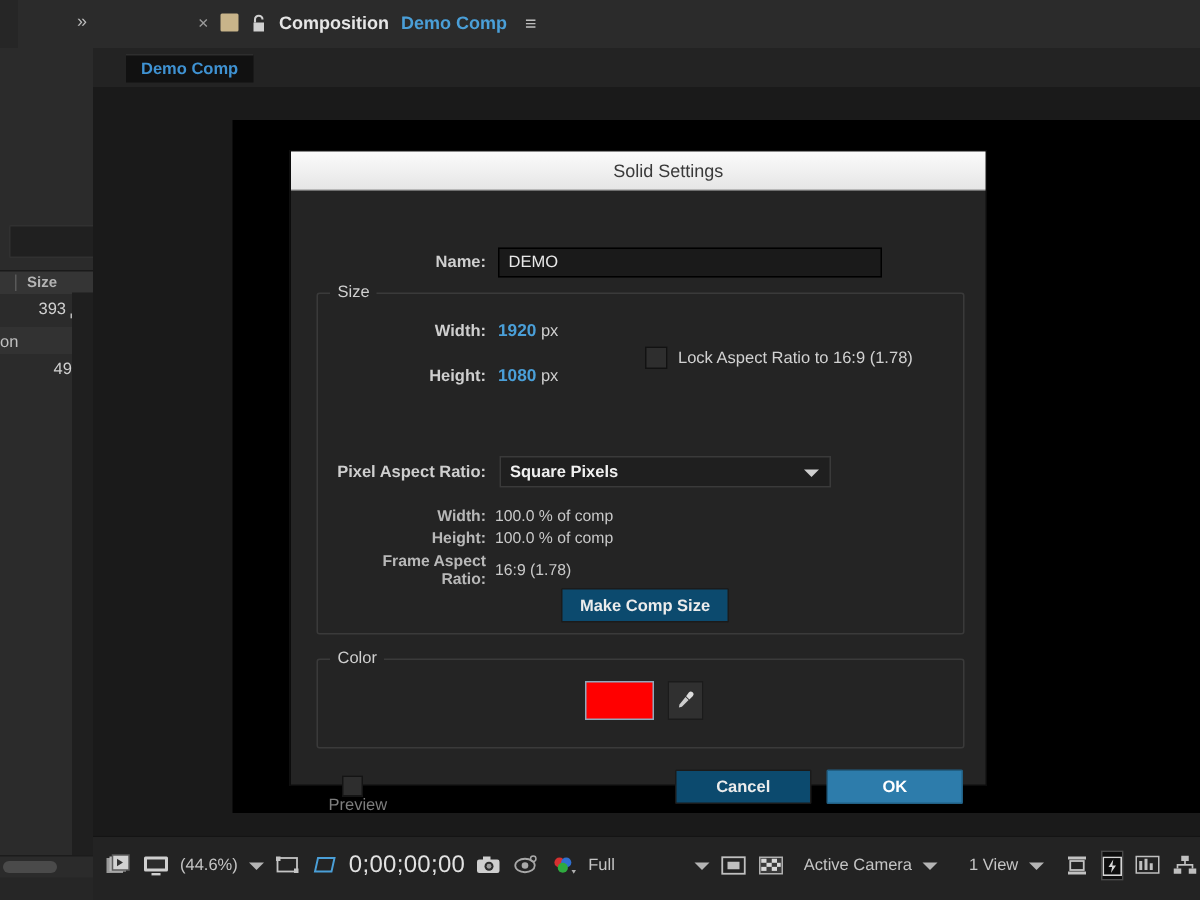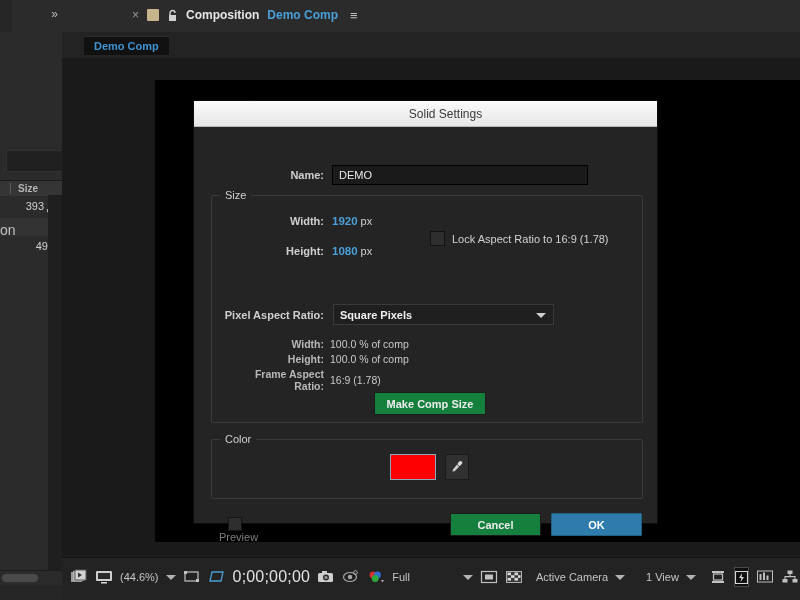--- a/index.html
+++ b/index.html
@@ -24,21 +24,21 @@
   .sb-colhdr{position:absolute;left:0;top:180px;width:62px;height:15px;background:#353535;
              border-top:1px solid #1a1a1a;border-bottom:1px solid #1a1a1a;}
   .sb-colhdr .div{position:absolute;left:10px;top:2px;width:1px;height:11px;background:#5a5a5a;}
   .sb-colhdr .lbl{position:absolute;left:18px;top:2px;font-size:10px;color:#b4b4b4;}
   .sb-row{position:absolute;left:0;width:62px;height:22px;}
   .sb-row.r1{top:196px;background:#2b2b2b;}
   .sb-row.r2{top:218px;background:#323232;}
   .sb-row.r3{top:236px;background:#2b2b2b;}
   .sb-num{position:absolute;right:18px;top:4px;font-size:11px;color:#d0d0d0;}
   .sb-num2{position:absolute;right:8px;top:4px;font-size:11px;color:#d0d0d0;}
-  .sb-part{position:absolute;left:0;top:4px;font-size:14px;color:#c0c0c0;}
+  .sb-part{position:absolute;left:0;top:4px;font-size:11px;color:#c0c0c0;}
   .sb-nodeicon{position:absolute;right:2px;top:4px;width:14px;height:14px;}
   .sb-fill{position:absolute;left:0;top:258px;width:62px;height:312px;background:#2b2b2b;}
   .sb-scroll{position:absolute;left:0;top:570px;width:62px;height:14px;background:#2b2b2b;
              border-top:1px solid #1c1c1c;}
   .sb-scroll .thumb{position:absolute;left:2px;top:3px;width:36px;height:8px;background:#4a4a4a;border-radius:4px;}
   .sb-rightstrip{position:absolute;left:48px;top:195px;width:14px;height:375px;background:#1f1f1f;}
 
   
   .panelhdr{position:absolute;left:62px;top:0;right:0;height:32px;background:#2b2b2b;}
   .tabrow{position:absolute;left:70px;top:8px;display:flex;align-items:center;gap:8px;}
@@ -96,21 +96,21 @@
   .group{position:absolute;border:1px solid #3a3a3a;border-radius:2px;}
   .group-lbl{position:absolute;top:-7px;left:8px;background:#242424;padding:0 5px;
              color:#cfcfcf;font-size:11px;}
 
   .chk{width:13px;height:13px;background:#2e2e2e;border:1px solid #121212;display:inline-block;}
   .chk-lbl{color:#d2d2d2;font-size:11px;margin-left:7px;}
 
   .info-lbl{color:#b8b8b8;font-size:10.5px;font-weight:bold;text-align:right;}
   .info-val{color:#c9c9c9;font-size:10.5px;margin-left:6px;}
 
-  .btn{background:#15803d;border:1px solid #1b1b1b;color:#ececec;font-size:11px;font-weight:bold;
+  .btn{background:#0c4a6e;border:1px solid #1b1b1b;color:#ececec;font-size:11px;font-weight:bold;
        display:flex;align-items:center;justify-content:center;border-radius:1px;}
   .btn-ok{background:#2d7cab;border:1px solid #215f83;color:#ffffff;}
 
   .swatch{width:44px;height:24px;background:#ff0000;border:1px solid #8ea9bd;}
   .eyedrop{width:22px;height:24px;background:#303030;border:1px solid #1b1b1b;
            display:flex;align-items:center;justify-content:center;}
   .prev-chk{width:12px;height:12px;background:#2e2e2e;border:1px solid #141414;display:inline-block;}
   .prev-lbl{color:#7d7d7d;font-size:11px;margin-left:7px;}
 </style>
 </head>

